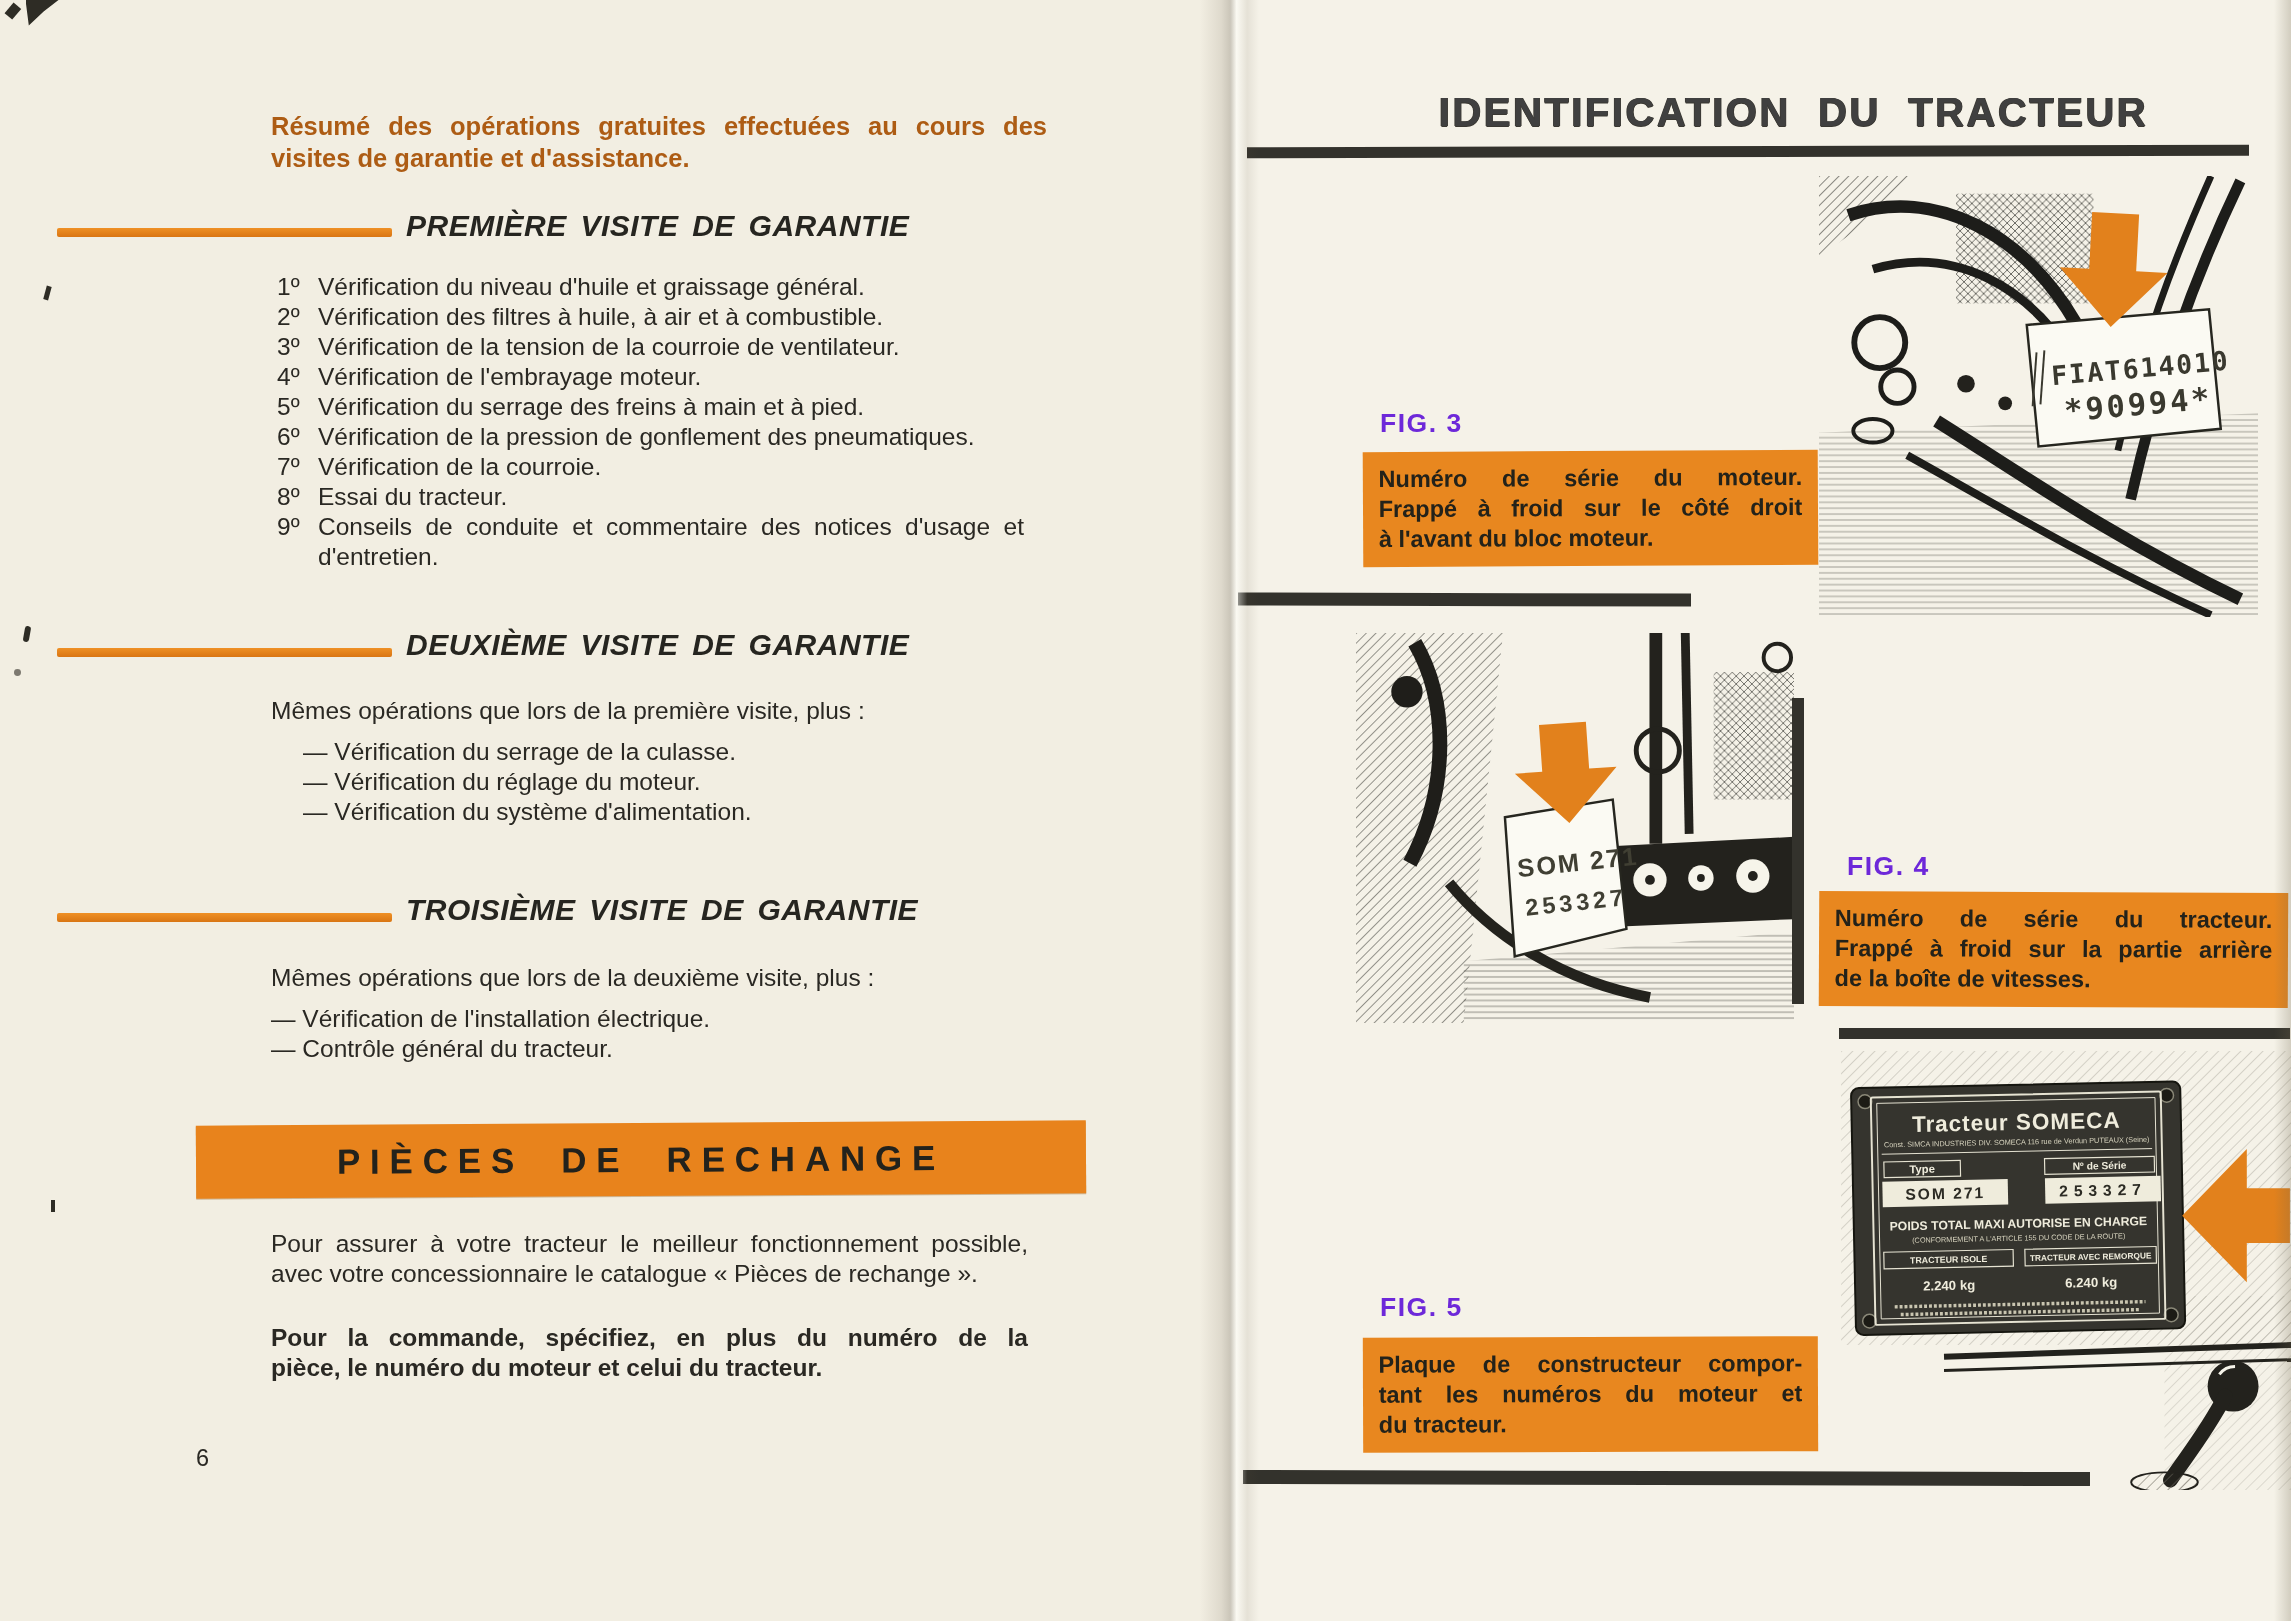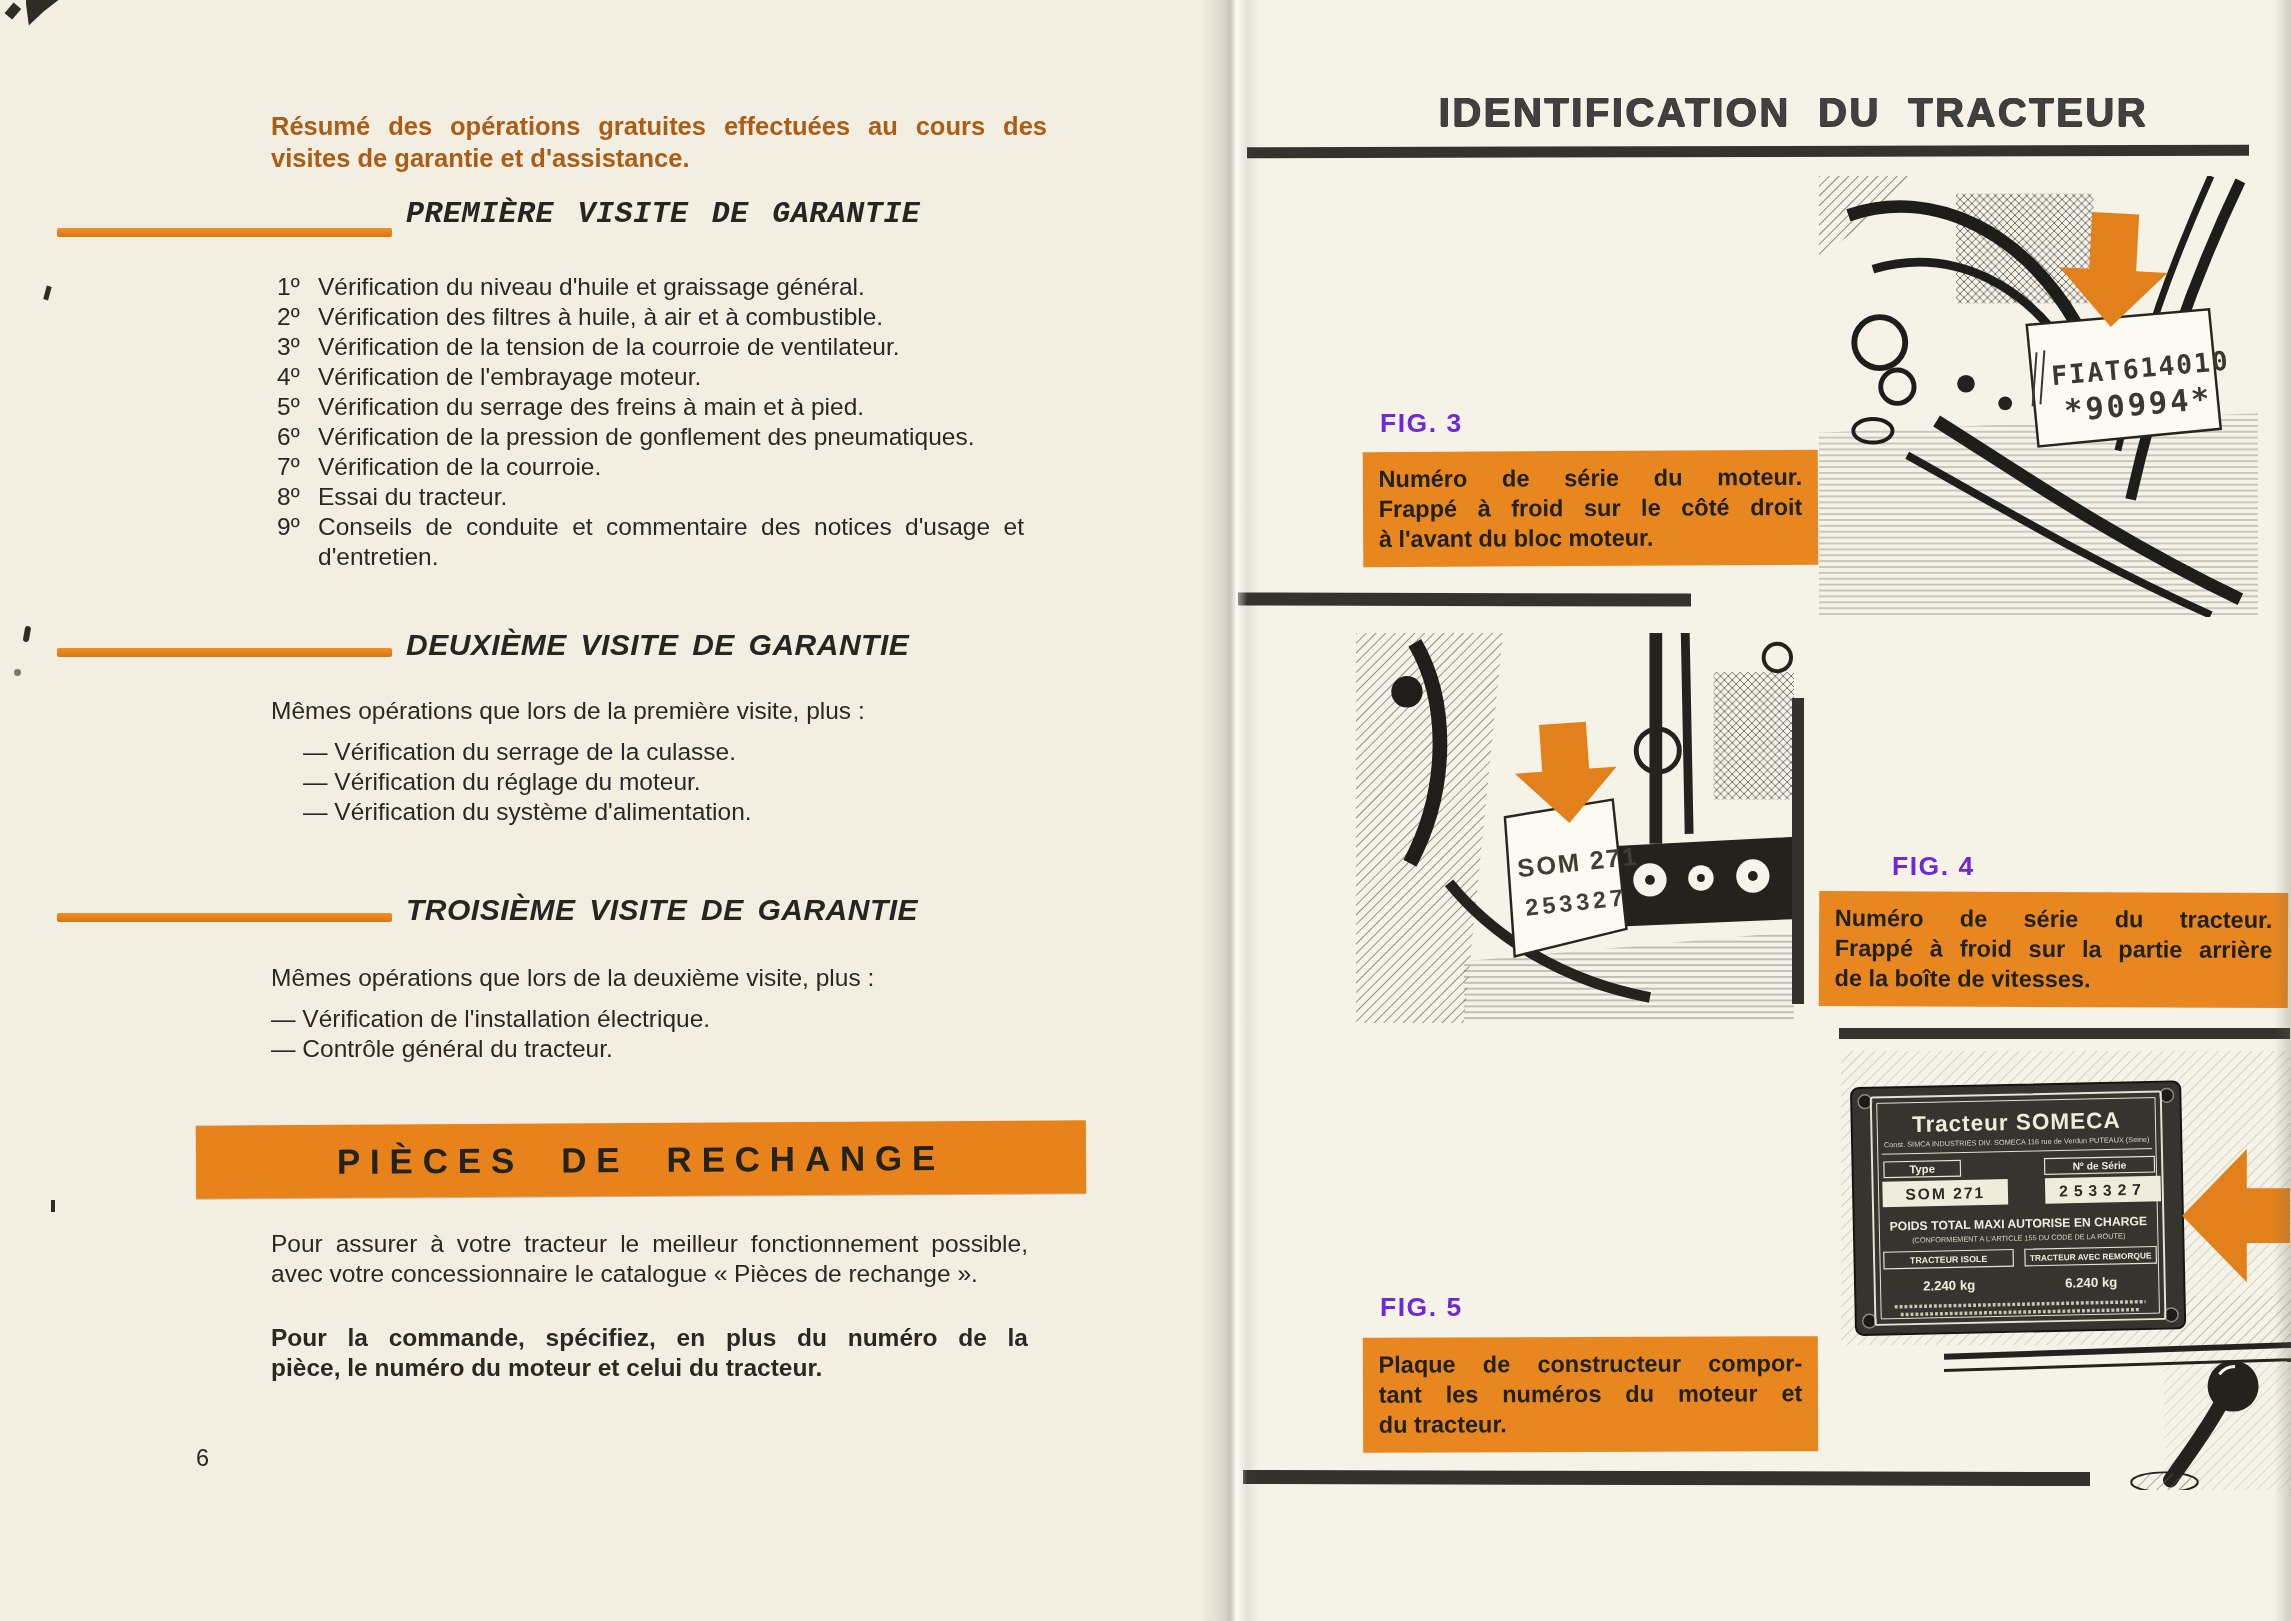--- a/index.html
+++ b/index.html
@@ -66,21 +66,21 @@
 <div id="spread">
 
   <div class="page" id="left-page">
 
     <div class="abs intro-heading">
       <span class="jl">Résumé des opérations gratuites effectuées au cours des</span>
       <span class="nl">visites de garantie et d'assistance.</span>
     </div>
 
     <div class="abs section-bar" style="left:57px;top:228px;width:335px;"></div>
-    <div class="abs section-heading" style="left:406px;top:197px;font-family:Liberation Mono, monospace;">PREMIÈRE VISITE DE GARANTIE</div>
+    <div class="abs section-heading" style="left:406px;top:209px;">PREMIÈRE VISITE DE GARANTIE</div>
 
     <div class="abs num-list">
       <div class="li-row">
           <span class="li-num">1º</span>
           <span class="li-txt">Vérification du niveau d'huile et graissage général.</span>
         </div>
       <div class="li-row">
           <span class="li-num">2º</span>
           <span class="li-txt">Vérification des filtres à huile, à air et à combustible.</span>
         </div>
@@ -236,21 +236,21 @@
       <g transform="rotate(-6 215 250)">
         <text x="166" y="244" font-size="26" font-weight="bold" letter-spacing="2" fill="#403f33">SOM 271</text>
         <text x="170" y="284" font-size="24" font-weight="bold" letter-spacing="4" fill="#403f33">253327</text>
       </g>
       <polygon points="190,92 238,92 238,140 266,140 214,194 162,140 190,140" fill="#e2811c" transform="rotate(-4 214 140)"></polygon>
     </svg>
   </div>
 
   <div class="abs hbar" style="left:1792px;top:698px;width:11.8px;height:306px;"></div>
 
-  <div class="abs fig-label" style="left:1892px;top:851px;">FIG. 4</div>
+  <div class="abs fig-label" style="left:1847px;top:851px;">FIG. 4</div>
   <div class="abs caption" style="left:1819px;top:892px;width:469px;transform:rotate(0.25deg);">
     <span class="jl">Numéro de série du tracteur.</span>
     <span class="jl">Frappé à froid sur la partie arrière</span>
     <span class="nl">de la boîte de vitesses.</span>
   </div>
 
   <div class="abs hbar" style="left:1839px;top:1028px;width:451px;height:10.8px;"></div>
 
   <div class="abs illu" style="left:1841px;top:1051px;width:451px;height:439px;">
     <svg width="451" height="439" viewBox="0 0 460 448">

